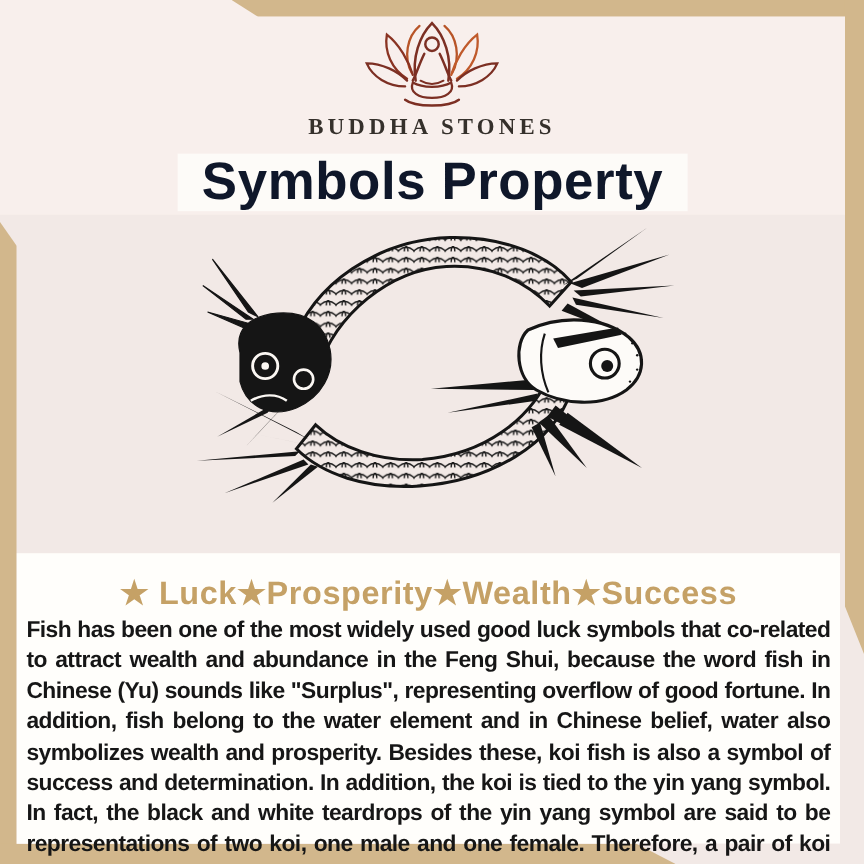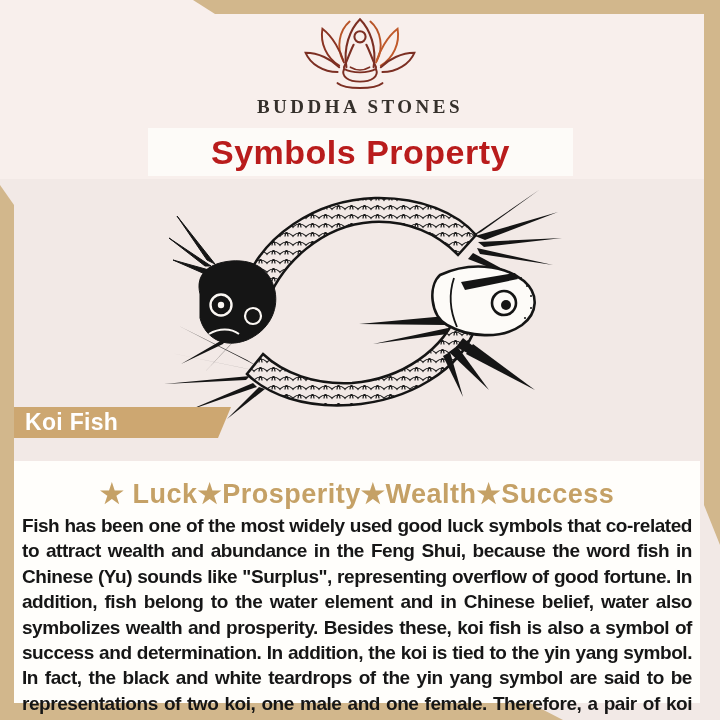--- a/index.html
+++ b/index.html
@@ -28,21 +28,21 @@
     font-family:"Liberation Serif",serif;font-size:19px;font-weight:600;
     letter-spacing:3.5px;color:#35302b;
   }
 
   
   .title-banner{
     position:absolute;left:148px;top:128px;width:425px;height:48px;
     background:#fdfbf8;display:flex;align-items:center;justify-content:center;
   }
   .title-banner .title{
-    font-size:34px;font-weight:bold;color:#b91c1c;letter-spacing:0.5px;
+    font-size:44px;font-weight:bold;color:#0f172a;letter-spacing:0.5px;
   }
 
   
   .fish-art{position:absolute;left:163px;top:178px;width:400px;height:245px;}
 
   
   .label-banner{
     position:absolute;left:14px;top:407px;width:217px;height:31px;
     background:#cda771;display:flex;align-items:center;
     clip-path:polygon(0 0,100% 0,calc(100% - 13px) 100%,0 100%);
@@ -157,22 +157,19 @@
       <g fill="#151515">
         <circle cx="358" cy="100" r="1"></circle>
           <circle cx="364" cy="108" r="1"></circle>
         <circle cx="368" cy="118" r="1"></circle>
           <circle cx="368" cy="130" r="1"></circle>
         <circle cx="362" cy="140" r="1"></circle>
       </g>
     </g>
   </svg>
 
-  <div class="label-banner">
-    <div class="label">Koi Fish</div>
-  </div>
 
   <div class="content">
     <div class="benefits">★ Luck★Prosperity★Wealth★Success</div>
     <div class="body-text">Fish has been one of the most widely used good luck symbols that co-related to attract wealth and abundance in the Feng Shui, because the word fish in Chinese (Yu) sounds like "Surplus", representing overflow of good fortune. In addition, fish belong to the water element and in Chinese belief, water also symbolizes wealth and prosperity. Besides these, koi fish is also a symbol of success and determination. In addition, the koi is tied to the yin yang symbol. In fact, the black and white teardrops of the yin yang symbol are said to be representations of two koi, one male and one female. Therefore, a pair of koi is often used as a good luck symbol for a happy marriage.</div>
   </div>
 
 </div>
 
 </body></html>

